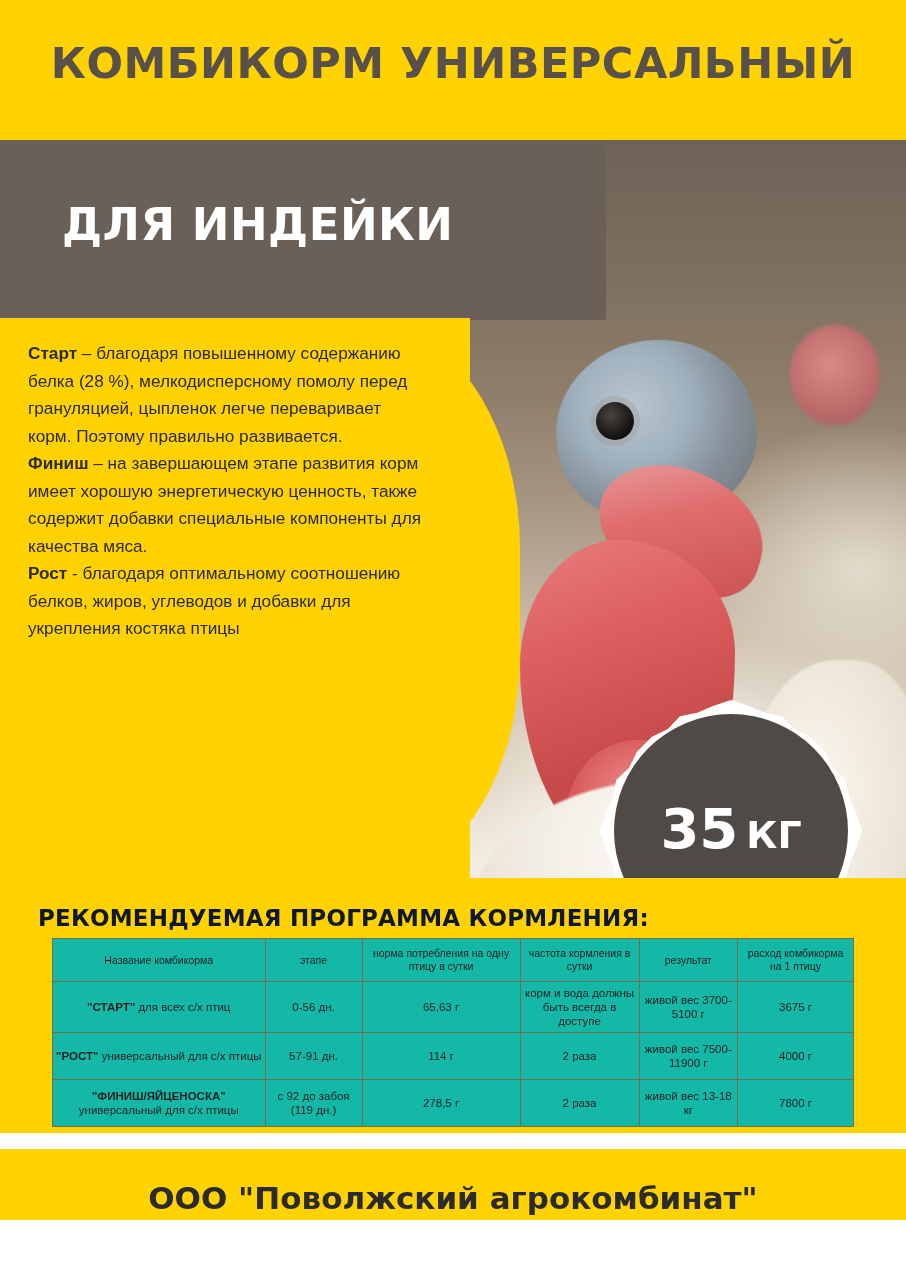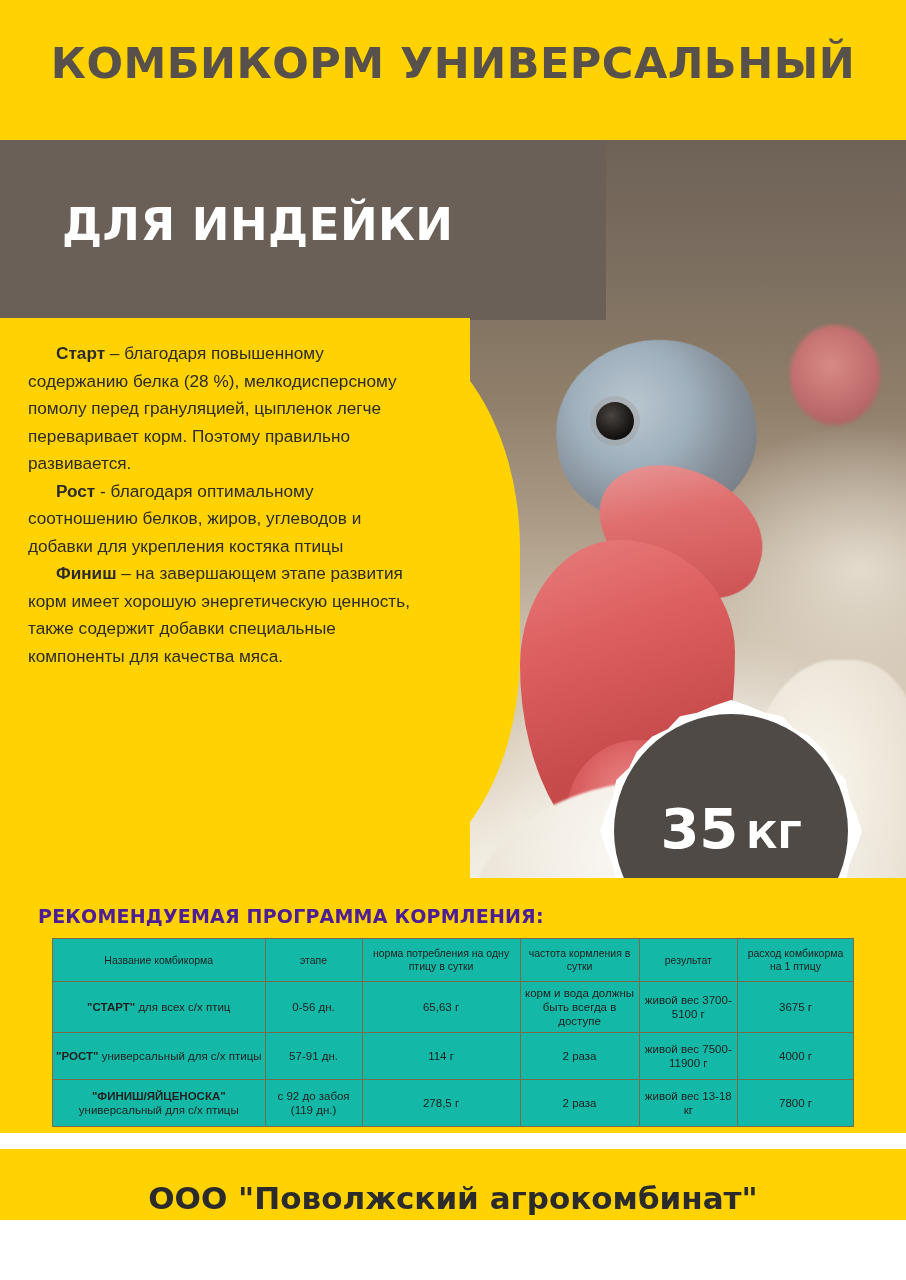--- a/index.html
+++ b/index.html
@@ -169,21 +169,21 @@
 
   .panel-text {
     position: absolute;
     left: 28px; top: 340px;
     width: 400px;
     color: #2b2b2b;
     font-size: 17.2px;
     line-height: 27.5px;
     font-family: "Liberation Sans", sans-serif;
   }
-  .panel-text b { font-weight: bold; margin-left: 28px; }
+  .panel-text b { font-weight: bold; }
   .panel-text p { margin: 0; }
 
   
   .badge-wrap {
     position: absolute;
     left: 600px; top: 700px;
     width: 262px; height: 262px;
   }
   .badge-star {
     position: absolute;
@@ -224,23 +224,23 @@
   
   .program-block {
     position: absolute;
     left: 0; top: 878px;
     width: 906px; height: 255px;
     background: #ffd200;
   }
   .program-title {
     position: absolute;
     left: 38px; top: 905px;
-    font-size: 19px;
-    font-weight: bold;
-    color: #4c1d95;
+    font-size: 23px;
+    font-weight: bold;
+    color: #0f172a;
     font-family: "DejaVu Sans", sans-serif;
     letter-spacing: 0.2px;
   }
   table.feed-table {
     position: absolute;
     left: 52px; top: 938px;
     width: 802px;
     border-collapse: collapse;
     background: #14b8a6;
     font-family: "Liberation Sans", sans-serif;
@@ -318,24 +318,24 @@
   <div class="brown-title">ДЛЯ ИНДЕЙКИ</div>
 
   <div class="panel-arc"></div>
   <div class="panel-arc-inner"></div>
 
   <div class="panel-text">
     <p>
       <b>Старт</b><span> – благодаря повышенному содержанию белка (28 %), мелкодисперсному помолу перед грануляцией, цыпленок легче переваривает корм. Поэтому правильно развивается.</span>
     </p>
     <p>
-      <b>Рост</b><span> -  благодаря оптимальному соотношению белков, жиров, углеводов и добавки для укрепления костяка птицы</span>
+      <b>Финиш</b><span> – на завершающем этапе развития корм имеет хорошую энергетическую ценность, также содержит добавки специальные компоненты для качества мяса.</span>
     </p>
     <p>
-      <b>Финиш</b><span> – на завершающем этапе развития корм имеет хорошую энергетическую ценность, также содержит добавки специальные компоненты для качества мяса.</span>
+      <b>Рост</b><span> -  благодаря оптимальному соотношению белков, жиров, углеводов и добавки для укрепления костяка птицы</span>
     </p>
   </div>
 
   <div class="badge-wrap">
     <div class="badge-star"></div>
     <div class="badge-circle"></div>
     <div class="badge-text">
       <span>35</span><span class="unit">КГ</span>
     </div>
   </div>

